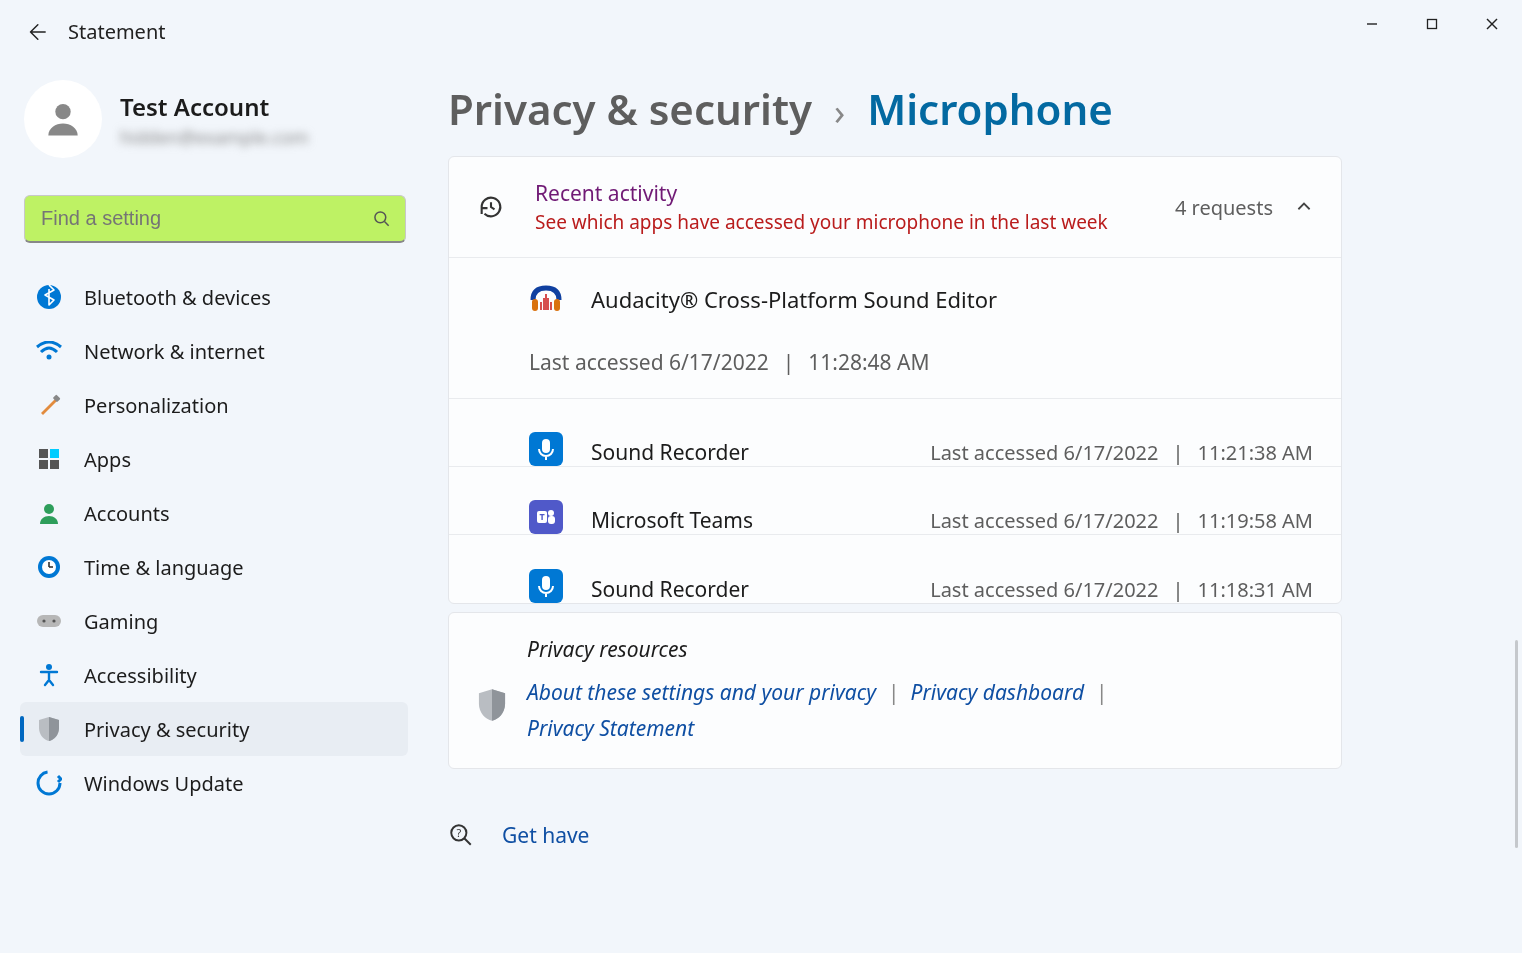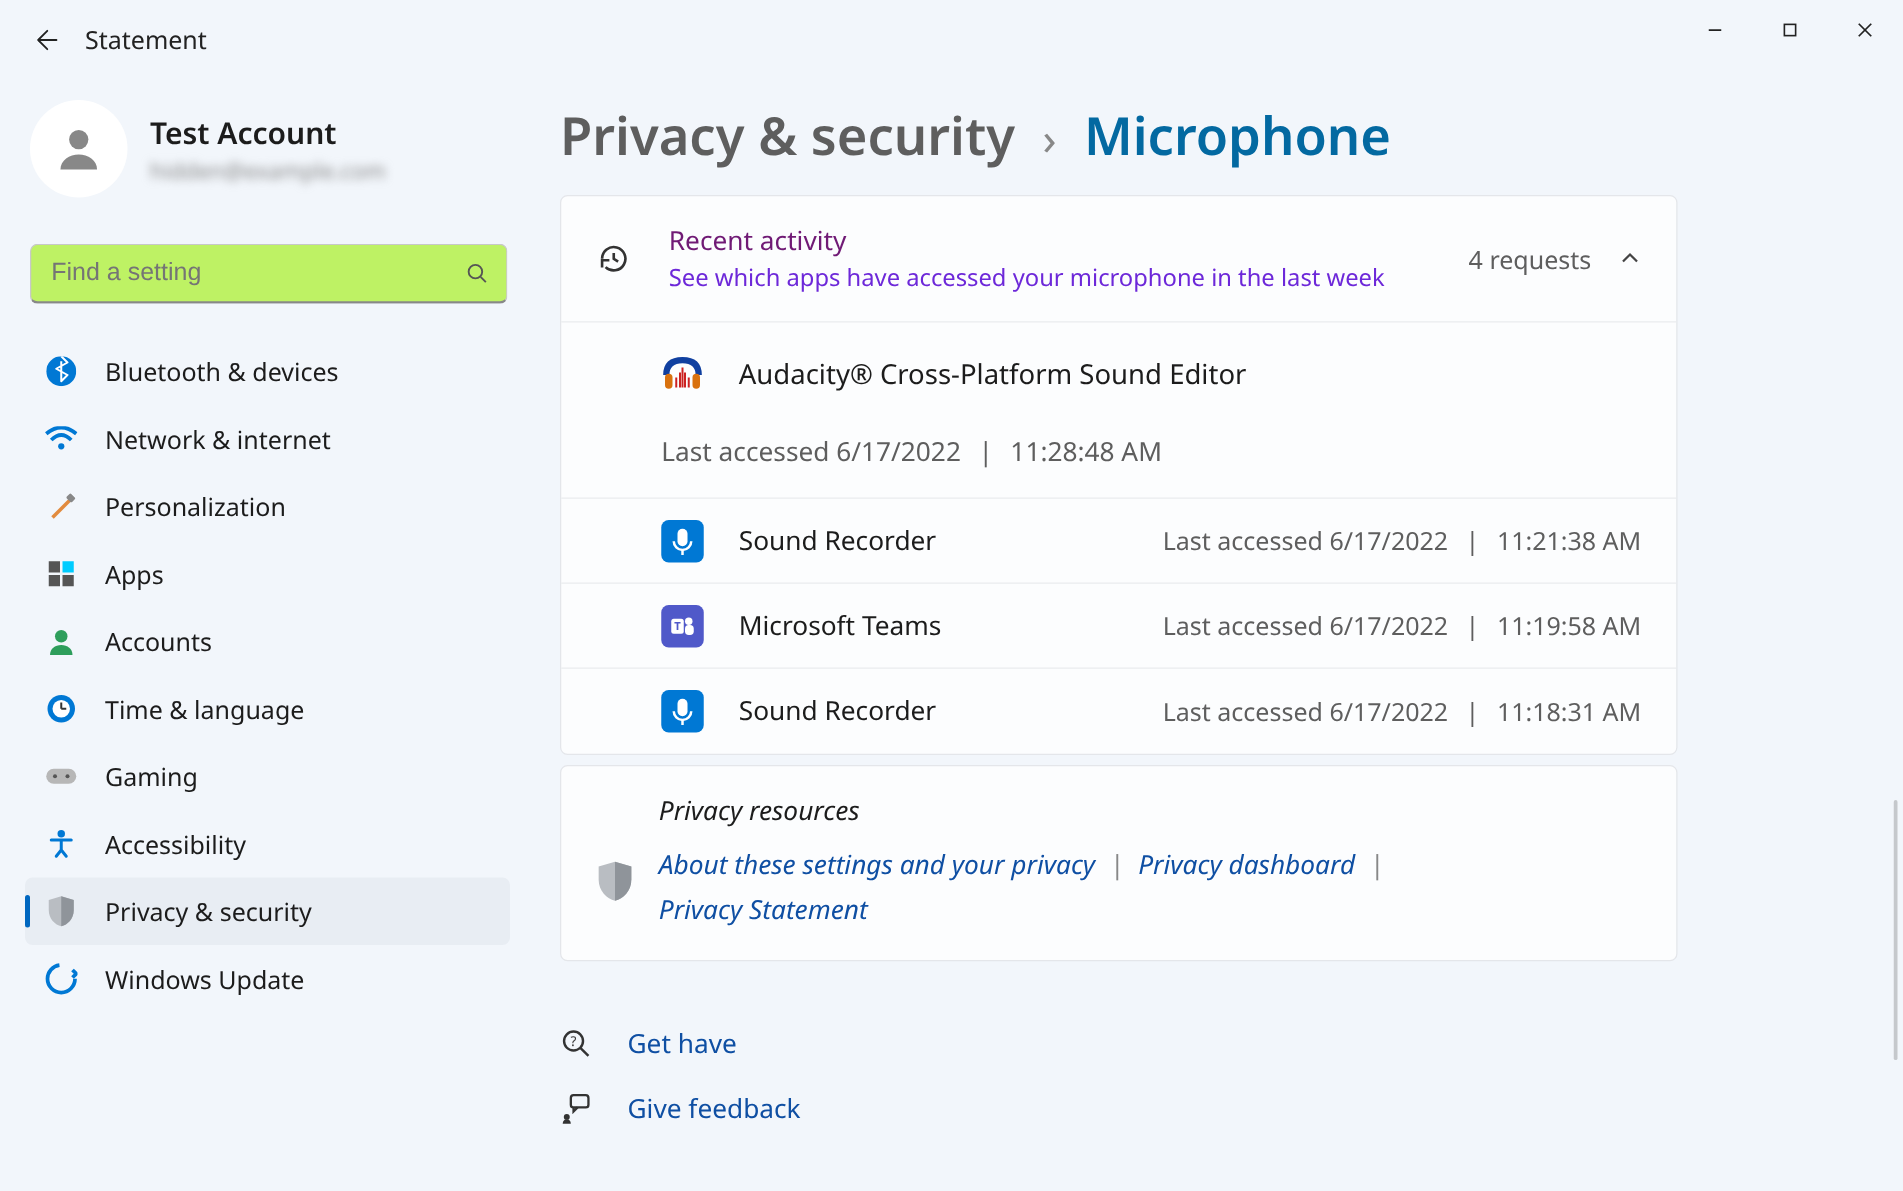--- a/index.html
+++ b/index.html
@@ -132,35 +132,35 @@
   }
   .recent-header {
     display: flex; align-items: center;
     padding: 22px 28px;
     gap: 30px;
     border-bottom: 1px solid #e9ebee;
   }
   .recent-icon { width: 28px; height: 28px; flex-shrink:0;}
   .recent-text { flex: 1; }
   .recent-title { font-size: 21px; color: #701a75; }
-  .recent-sub { font-size: 19px; color: #6d28d9; margin-top:2px;}
+  .recent-sub { font-size: 19px; color: #b91c1c; margin-top:2px;}
   .recent-right { display:flex; align-items:center; gap:22px;}
   .req-count { font-size: 20px; color: #5e5e5e; }
   .chev-up { width:18px; height:18px; }
   .activity-first {
     padding: 24px 28px 22px 80px;
     border-bottom: 1px solid #e9ebee;
   }
   .activity-first-top { display:flex; align-items:center; gap:28px; margin-bottom:32px;}
   .app-icon { width:34px; height:34px; border-radius:6px; display:flex; align-items:center; justify-content:center; flex-shrink:0;}
   .app-name { font-size:22px; color:#1c1c1c; }
   .last-accessed-big { font-size:21px; color:#5e5e5e; display:flex; gap:14px; align-items:center; }
   .activity-row {
     height: 68px;
-    display:flex; align-items:center;
+    display:flex; align-items:flex-end;
     padding: 0 28px 0 80px;
     gap: 28px;
     border-bottom: 1px solid #e9ebee;
   }
   .activity-row:last-child { border-bottom:none; }
   .activity-name { font-size:21px; color:#1c1c1c; flex:0 0 auto; }
   .activity-spacer { flex:1; }
   .activity-time { font-size:20px; color:#5e5e5e; display:flex; gap:14px; align-items:center; }
   .privacy-card { padding: 22px 28px; display:flex; gap:20px; align-items:center;font-style:italic; }
   .shield-icon { width:30px; height:30px; flex-shrink:0; margin-top:24px;}
@@ -465,28 +465,17 @@
     <div class="bottom-link-row">
       <span class="bl-icon">
         <svg width="26" height="26" viewBox="0 0 24 24" fill="none">
             <circle cx="10" cy="10" r="7" stroke="#333" stroke-width="1.8"></circle>
             <text x="10" y="14" font-size="10" text-anchor="middle" fill="#333">?</text>
             <line x1="15" y1="15" x2="21" y2="21" stroke="#333" stroke-width="1.8"></line>
           </svg>
       </span>
       <span class="link-text">Get have</span>
     </div>
-    <div class="bottom-link-row">
-      <span class="bl-icon">
-        <svg width="26" height="26" viewBox="0 0 24 24" fill="none">
-            <rect x="8" y="2" width="13" height="9" rx="2" stroke="#333" stroke-width="1.7"></rect>
-            <path d="M13 11 l-3 3 v-3" stroke="#333" stroke-width="1.7" fill="none"></path>
-            <circle cx="5" cy="18" r="2.2" fill="#333"></circle>
-            <path d="M2 23c0-2 1.3-3.2 3-3.2s3 1.2 3 3.2" fill="#333"></path>
-          </svg>
-      </span>
-      <span class="link-text">Give feedback</span>
-    </div>
   </div>
 
 </div>
 
 <div class="scrollbar-hint"></div>
 
 </body></html>

